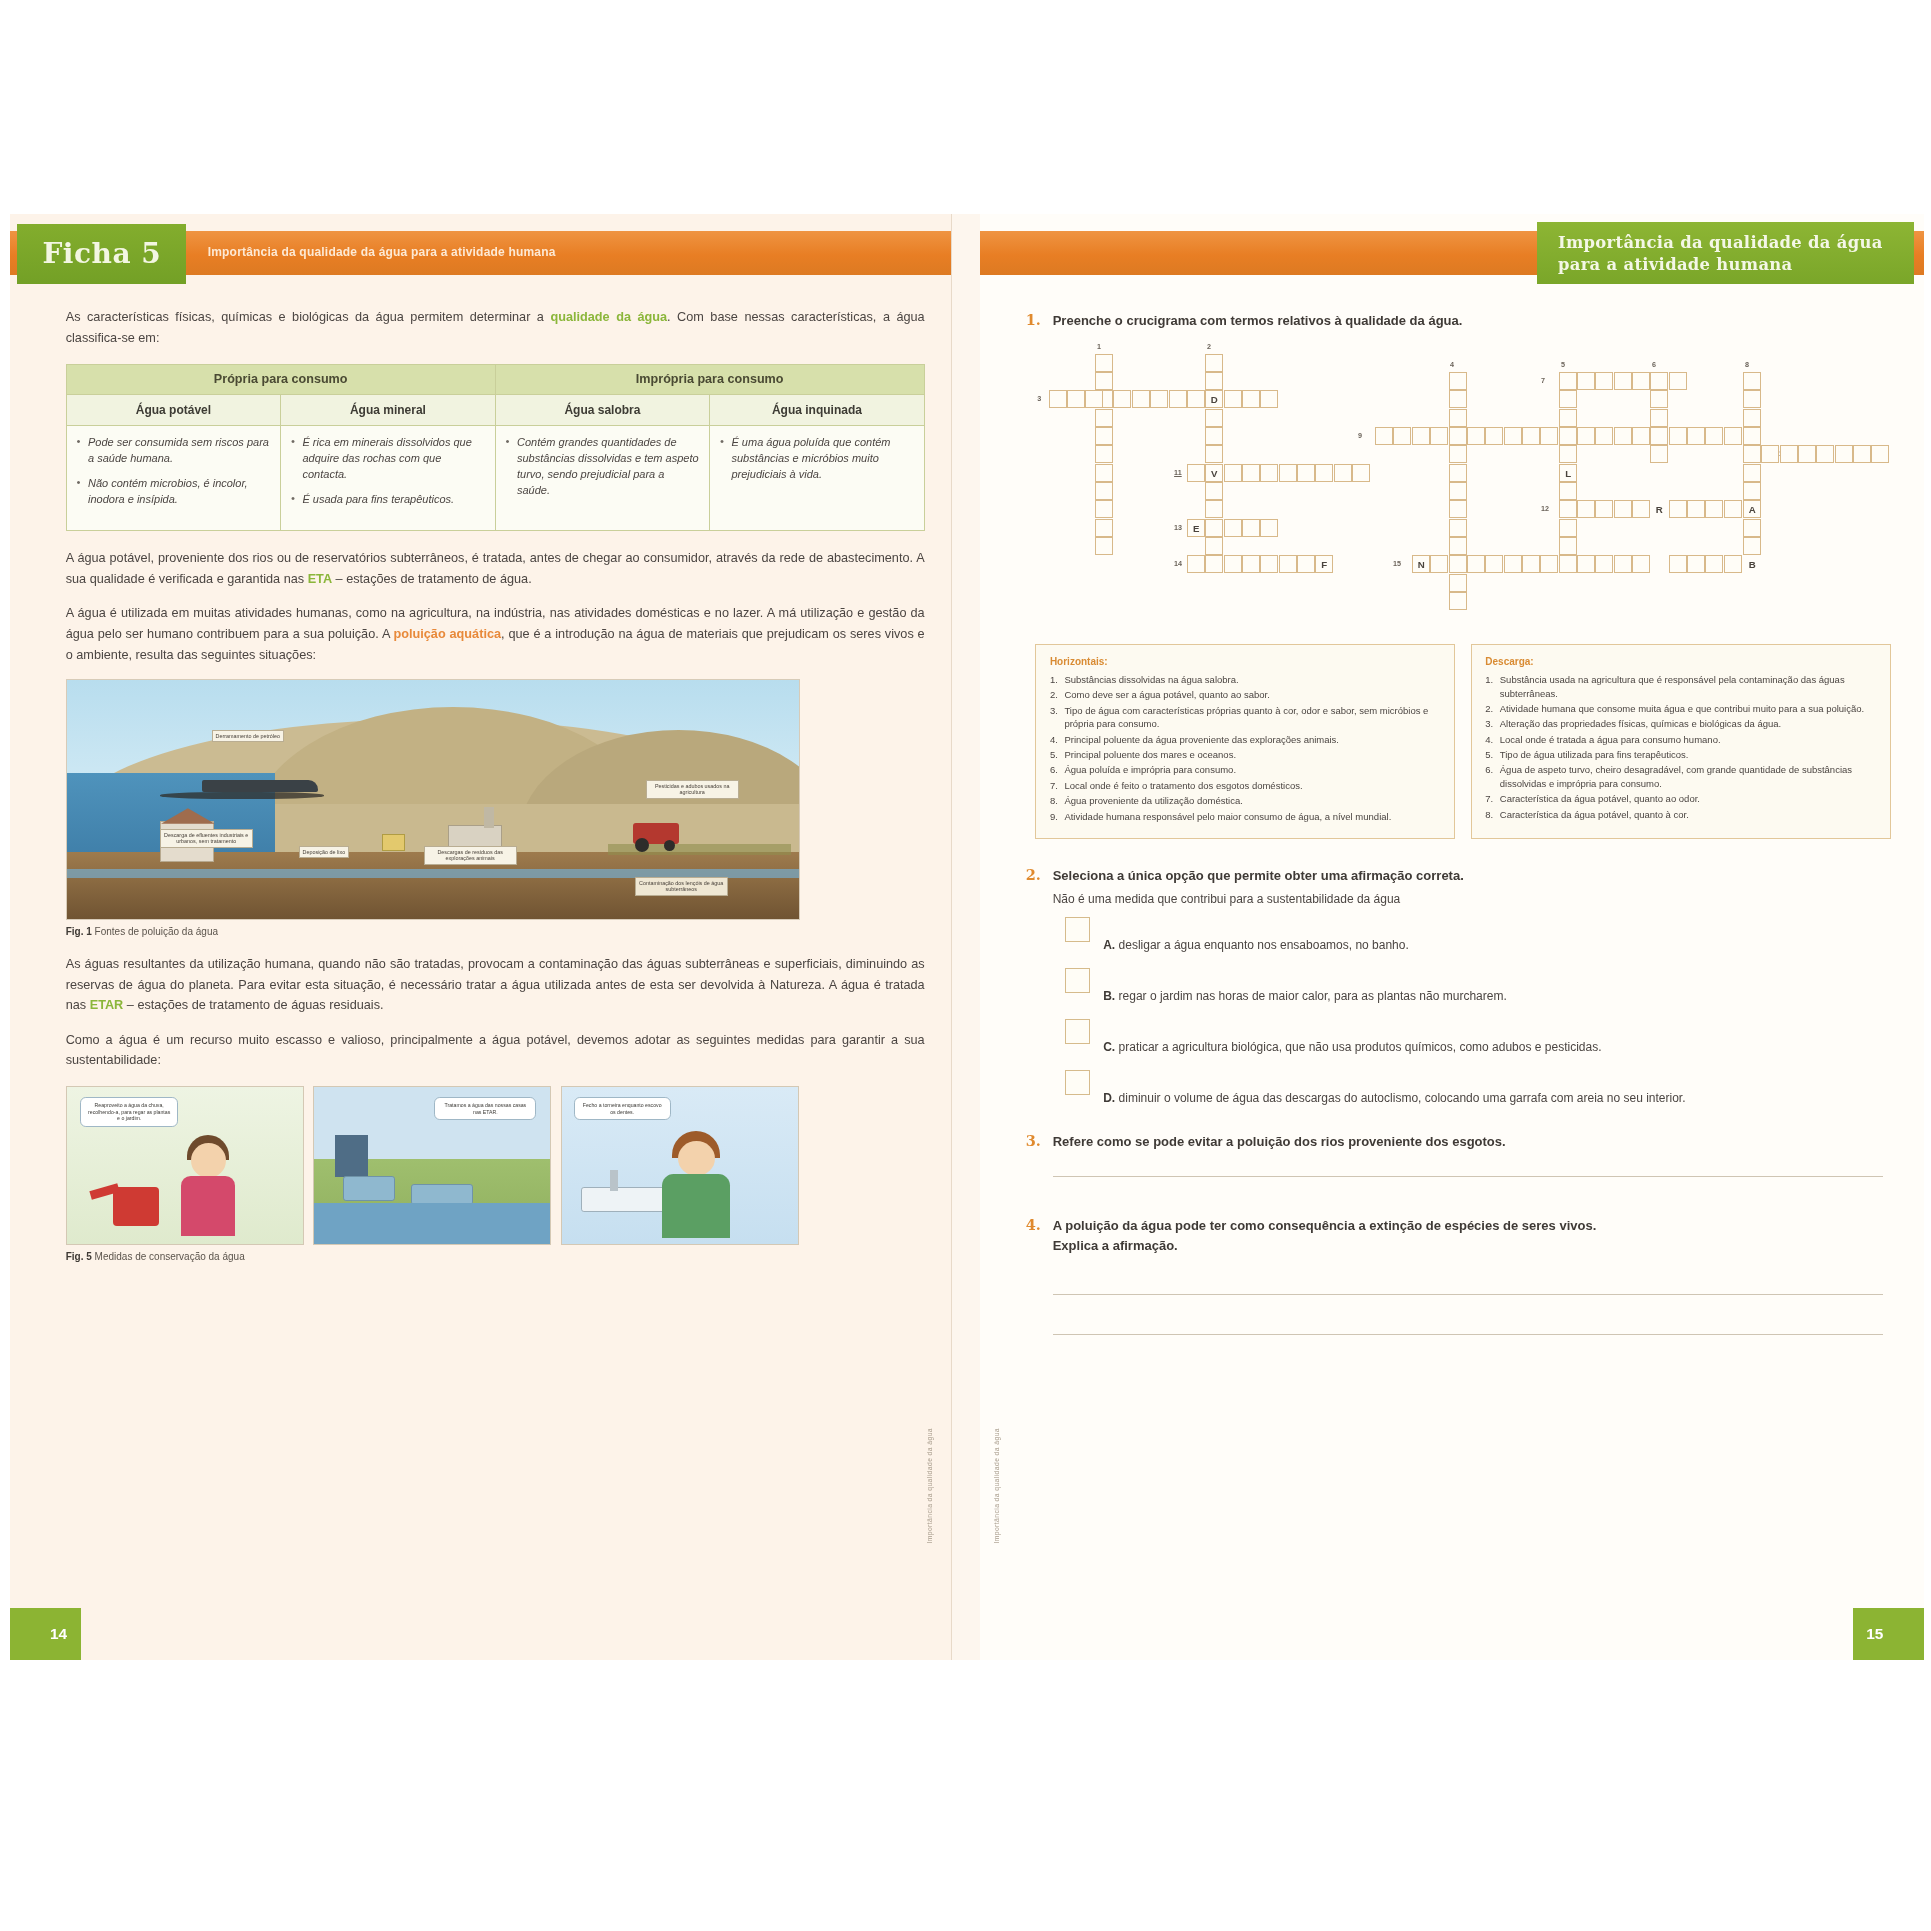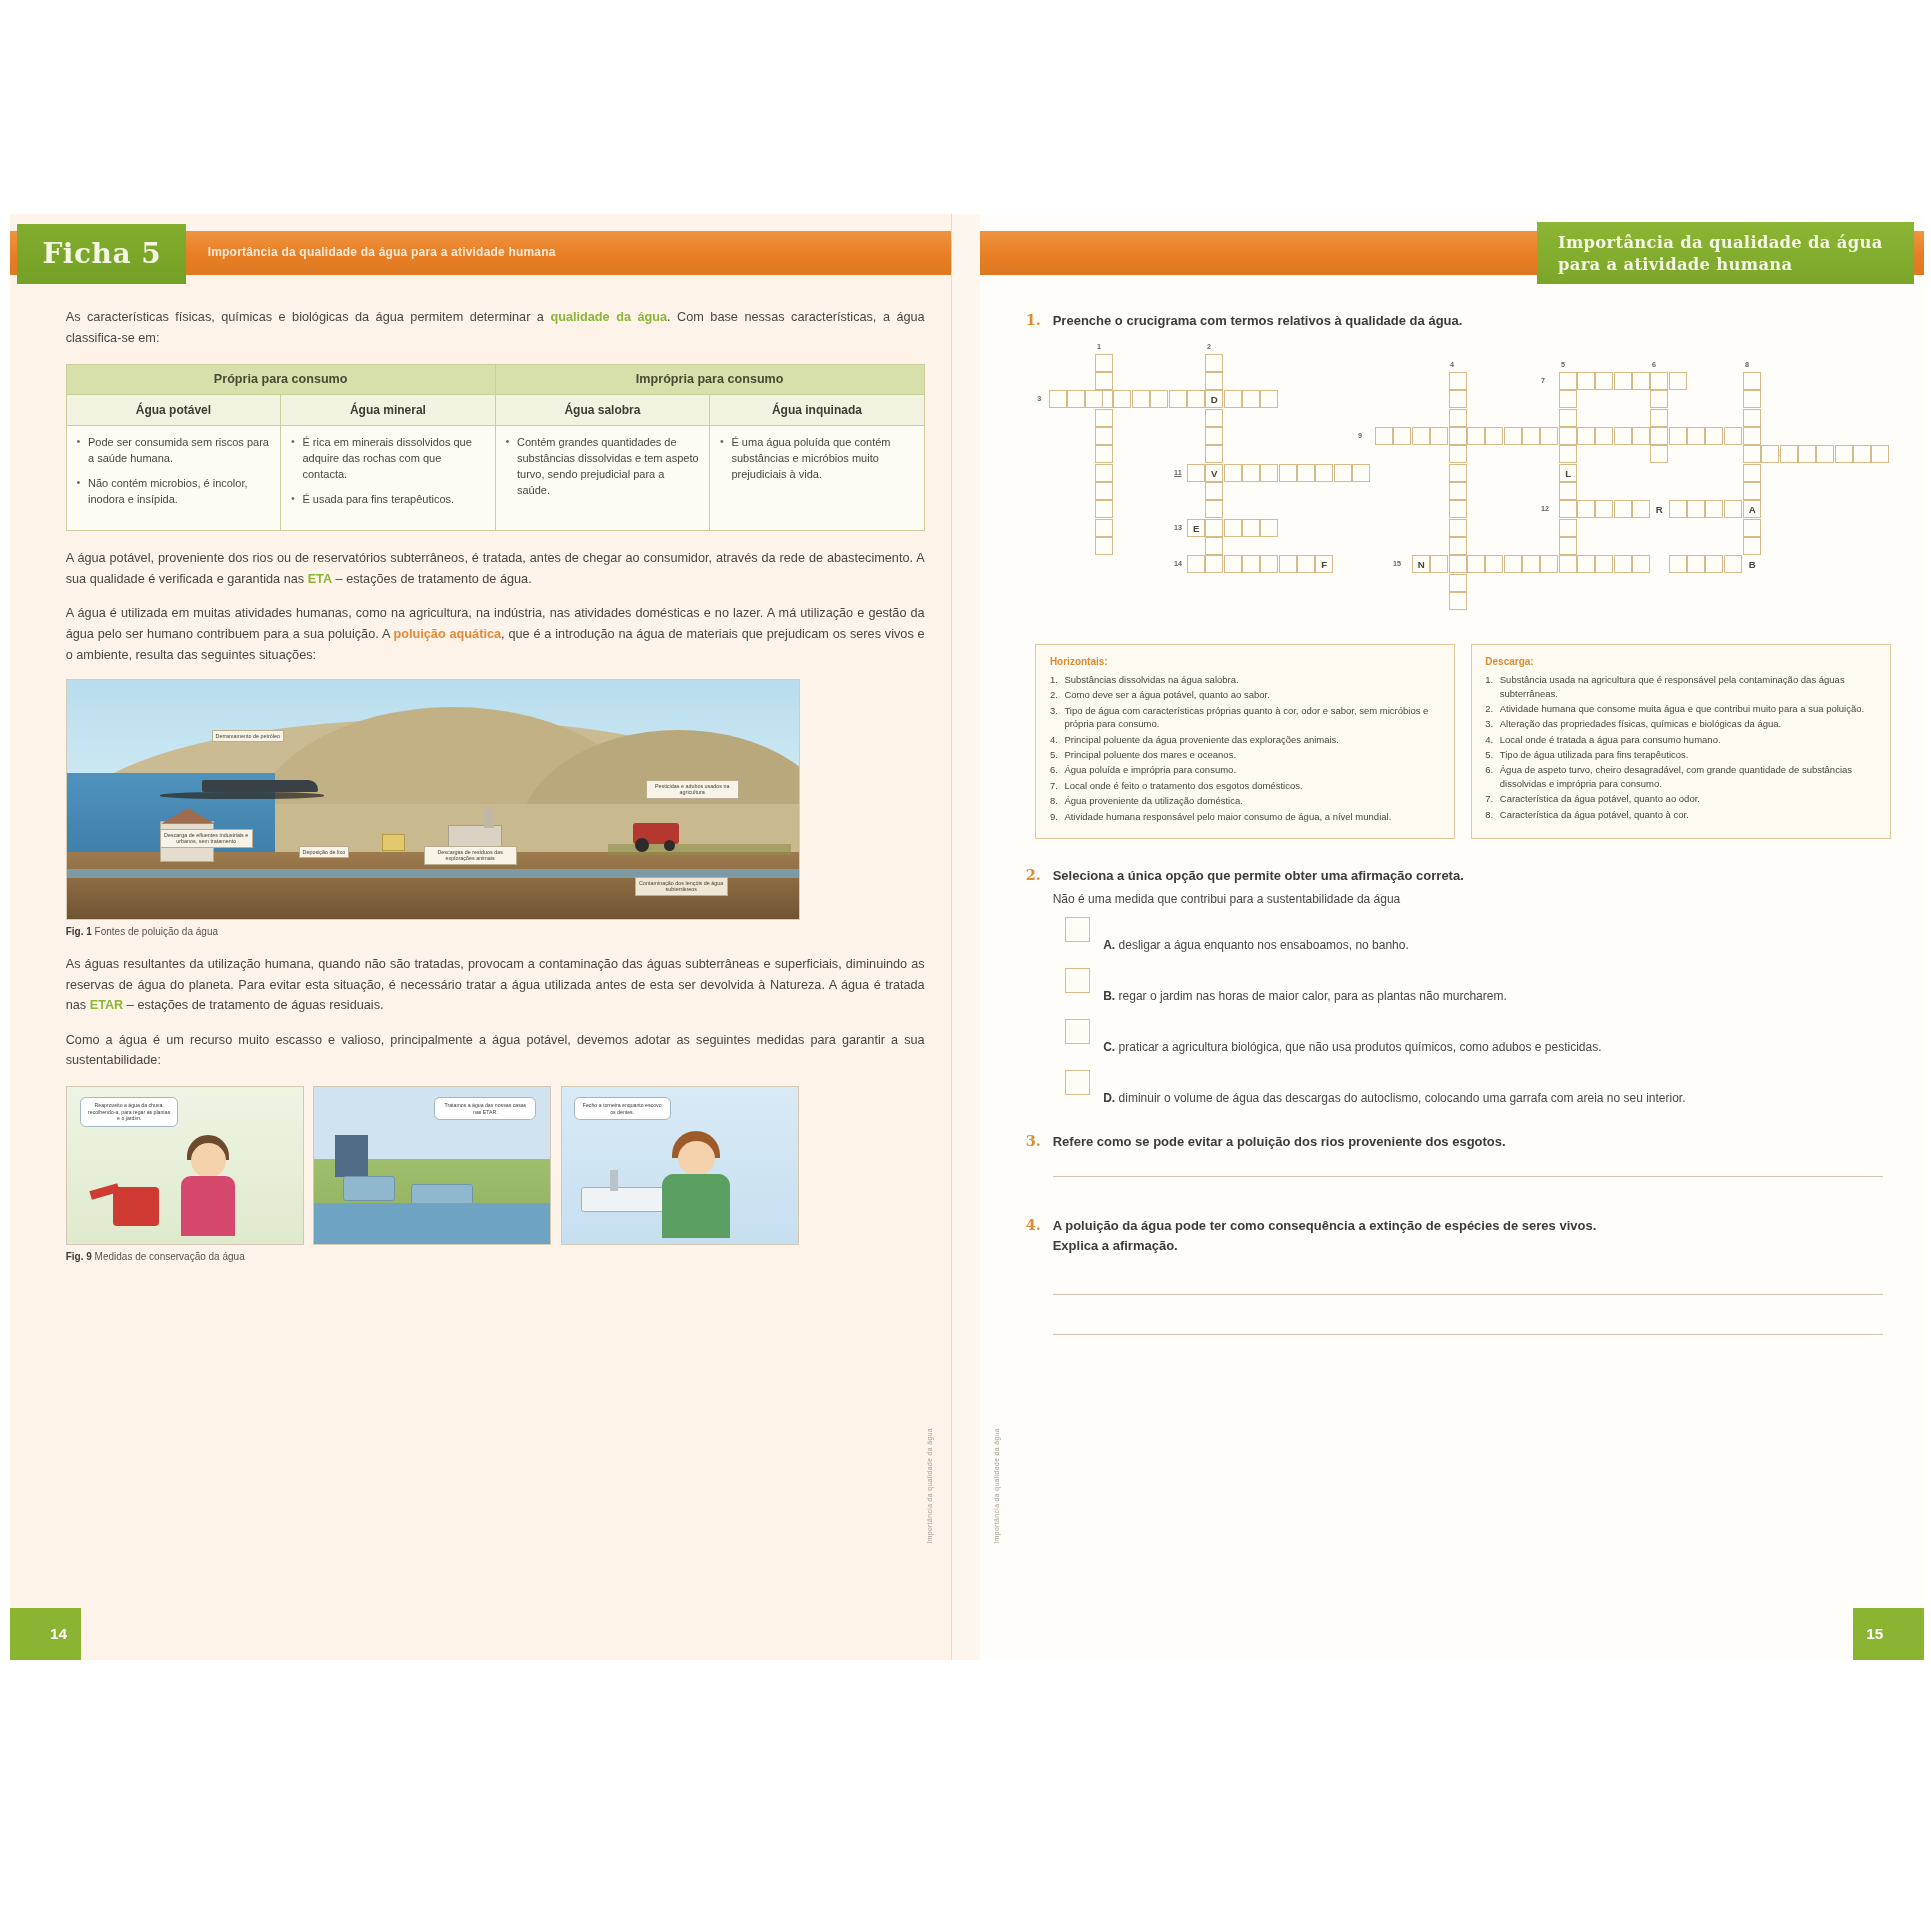--- a/index.html
+++ b/index.html
@@ -91,21 +91,21 @@
   table.wtable th.sub {
     background: #f1f3e0; color: #3d3b34;
     font-size: 12px; font-weight: bold; padding: 7.7px 3.9px; text-align: center;
   }
   table.wtable td.cell {
     background: #fcfcf4; padding: 9.7px 9.7px 13.5px 9.7px; width: 25%;
   }
   table.wtable td.cell ul { list-style: none; }
   table.wtable td.cell li {
     font-size: 11px; line-height: 1.45; color: #4b4542;
-    position: relative; padding-left: 11.6px; margin-bottom: 8.7px;
+    position: relative; padding-left: 11.6px; margin-bottom: 8.7px; font-style: italic;
   }
   table.wtable td.cell li:before {
     content: "•"; position: absolute; left: 0; top: -1px; color: #6f6a63;
   }
   
   .fig1 {
     position: relative; width: 734px; height: 241px;
     margin: 9.7px 0 1.9px 0; overflow: hidden;
     border: 1px solid #d7cbb8;
   }
@@ -357,21 +357,21 @@
           <div class="f2-panel f2-c">
             <div class="bubble" style="left:11.6px; top:9.7px; width:97px;">Fecho a torneira enquanto escovo os dentes.</div>
             <div class="sink"></div>
             <div class="tap"></div>
             <div class="boy-hair"></div>
             <div class="boy-head"></div>
             <div class="boy-body"></div>
           </div>
         </div>
         <div class="fig-cap">
-          <b>Fig. 9</b><span> Medidas de conservação da água</span>
+          <b>Fig. 5</b><span> Medidas de conservação da água</span>
         </div>
 
       </div>
 
       <div class="side-credit">Importância da qualidade da água</div>
       <div class="pgnum-l">14</div>
     </div>
 
     <div class="page-right">
 

